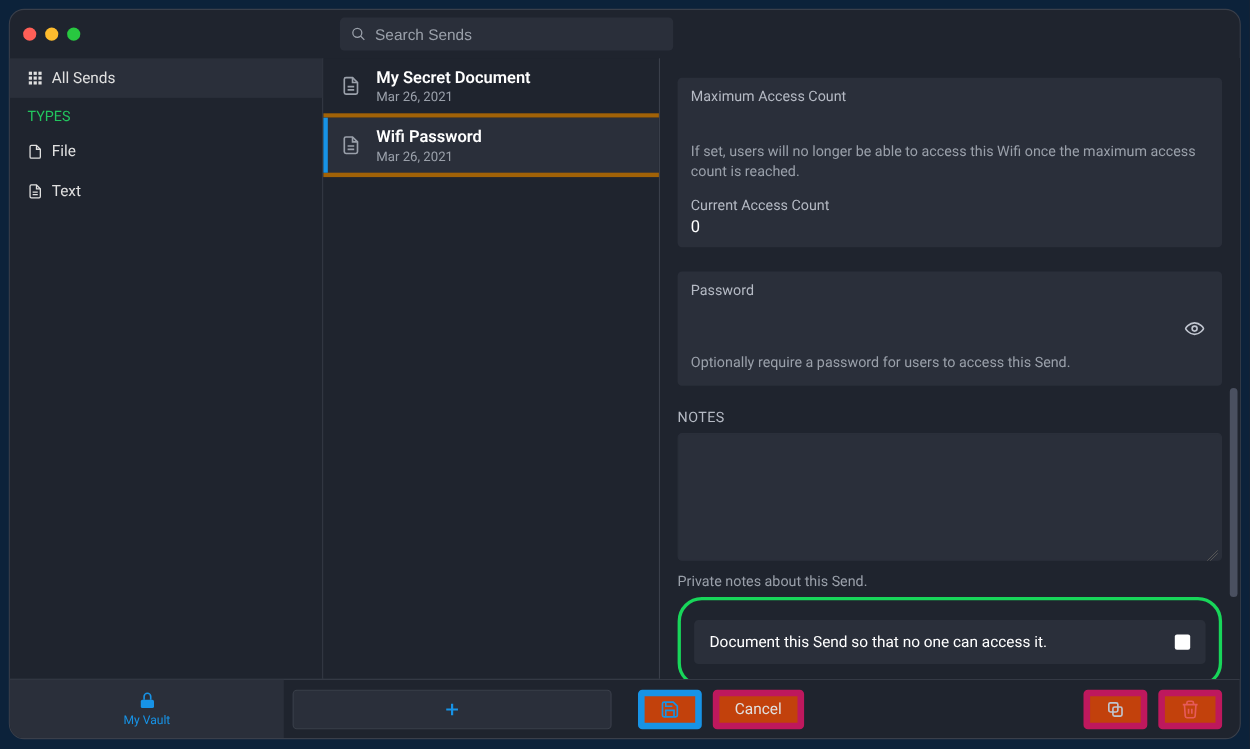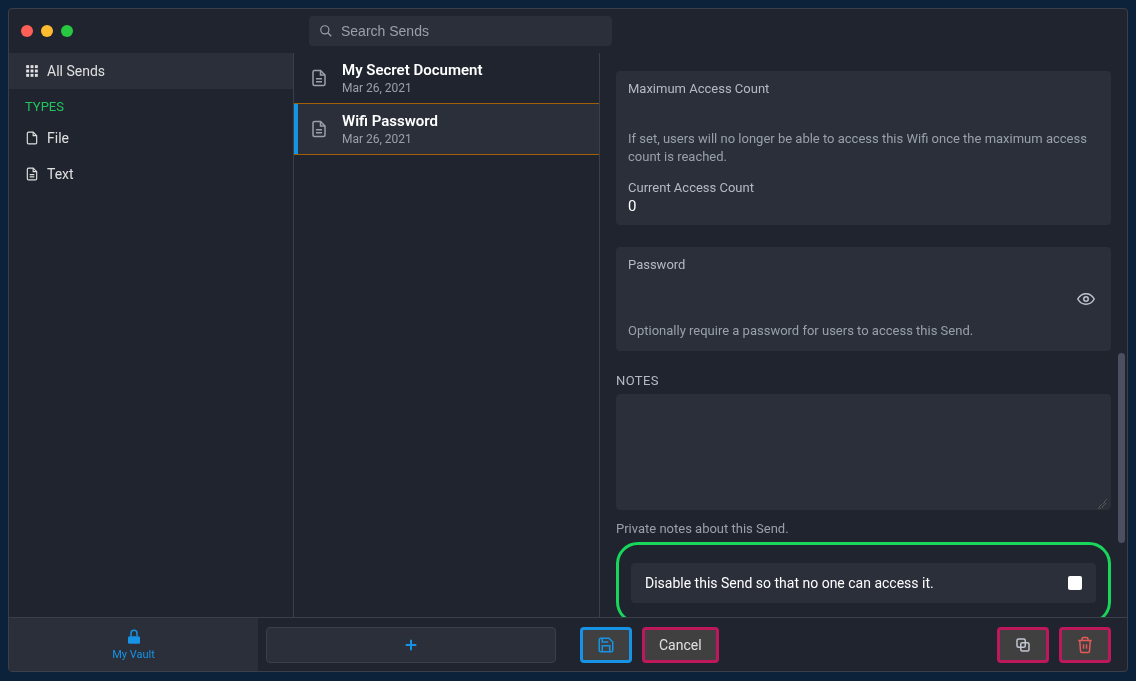--- a/index.html
+++ b/index.html
@@ -11,21 +11,21 @@
     color:#e0e0e0;
     position:relative;
     overflow:hidden;
   }
   .window {
     position:absolute;
     left:8px; top:8px;
     width:1120px; height:664px;
     background:#1f242e;
     border:1px solid #3a3f4a;
-    border-radius:4px;
+    border-radius:14px;
     display:flex;
     flex-direction:column;
     overflow:hidden;
   }
   .titlebar {
     height:44px;
     display:flex;
     align-items:center;
     padding:0 12px;
   }
@@ -77,21 +77,21 @@
   .listcol {
     width:306px;
     border-right:1px solid #3a3f4a;
     background:#1f242e;
     display:flex;
     flex-direction:column;
   }
   .listitem {
     display:flex; align-items:center; gap:10px;
     padding:8px 12px;
-    border-bottom:1px solid #a16207;
+    border-bottom:4px solid #a16207;
     cursor:pointer;
     position:relative;
   }
   .listitem.selected {
     background:#2a2f3a;
     align-items:center;
   }
   .listitem.selected::before{
     content:"";
     position:absolute; left:0; top:0; bottom:0; width:4px;
@@ -219,22 +219,22 @@
   .foot-right {
     flex:1;
     display:flex;
     align-items:center;
     padding:0 16px;
     gap:10px;
   }
   .btn {
     height:36px;
     padding:0 14px;
-    background:#404040;
-    border:3px solid #be185d;
+    background:#c2410c;
+    border:6px solid #be185d;
     border-radius:4px;
     color:#e0e0e0;
     display:flex;align-items:center;justify-content:center;
     cursor:pointer;
     font-size:14px;
   }
   .btn.primary { border-color:#1793e6; color:#1793e6; min-width:44px;}
   .btn.danger { color:#e65a5a; min-width:44px;}
   .spacer{flex:1;}
   svg { display:block; }
@@ -352,21 +352,21 @@
 
       <div class="notes-label">NOTES</div>
       <div style="position:relative">
         <textarea class="textarea" style=""></textarea>
         <div class="resize-grip"></div>
       </div>
       <div class="notes-help">Private notes about this Send.</div>
 
       <div class="highlight-box">
         <div class="disable-row">
-          <span>Disable this Send so that no one can access it.</span>
+          <span>Document this Send so that no one can access it.</span>
           <div class="checkbox"></div>
         </div>
       </div>
 
       <div class="scrollbar"></div>
     </div>
 
   </div>
 
   <div class="footer">

